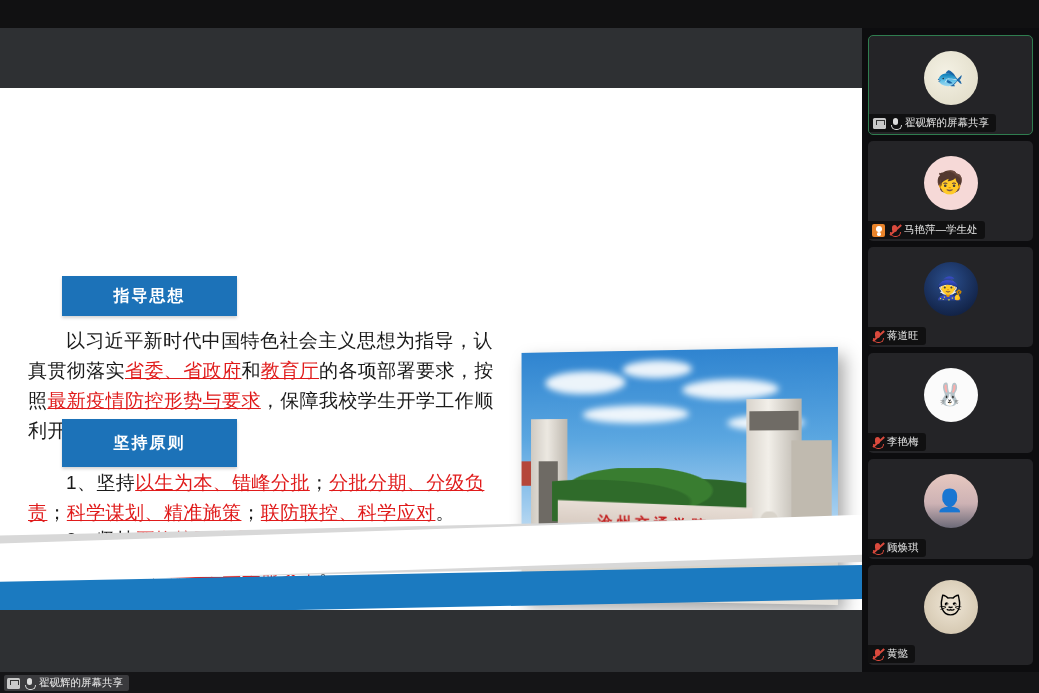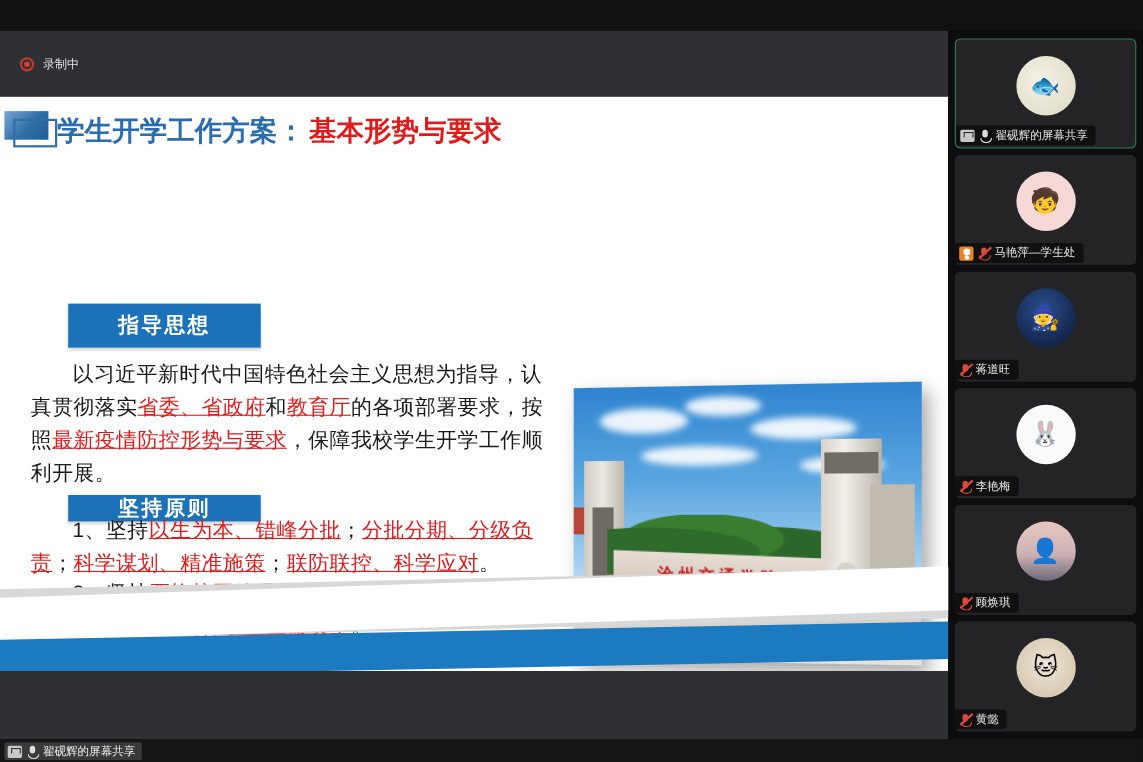--- a/index.html
+++ b/index.html
@@ -57,21 +57,21 @@
   }
   .slide-title { font-size: 25px; font-weight: bold; white-space: nowrap; }
   .slide-title .part-a { color: #2a6cb0; }
   .slide-title .part-b { color: #e01b1b; margin-left: 4px; }
 
   .band {
     position: absolute; background: #1c72b8;
     display: flex; align-items: center; justify-content: center;
     box-shadow: 0 2px 3px rgba(0,0,0,.18);
   }
-  .band-text { color:#ffffff; font-size:19px; font-weight:bold; letter-spacing:2px; }
+  .band-text { color:#ffffff; font-size:16px; font-weight:bold; letter-spacing:2px; }
 
   .para { position: absolute; font-size: 19px; color: #1a1a1a; line-height: 30px; letter-spacing: .4px; }
   .para .em { color: #e01b1b; text-decoration: underline; text-decoration-color:#e01b1b; }
   .indent { display:inline-block; width: 2em; }
 
   
   .photo-wrap {
     position:absolute; left:517px; top:262px; width:318px; height:252px;
     transform: perspective(700px) rotateY(-6deg);
     box-shadow: 6px 8px 16px rgba(0,0,0,.35);
@@ -196,48 +196,33 @@
   .share-chip .name-text { font-size:10.5px; color:#f0f0f0; }
 </style>
 </head>
 <body>
 
 <div id="app">
 
 
   <div class="stage">
 
-    <div class="rec-bar">
-      <div class="rec-wrap">
-        <span class="rec-dot"></span>
-        <span class="rec-label">录制中</span>
-      </div>
-    </div>
 
     <div class="slide">
 
-      <div class="slide-title-row">
-        <span class="title-deco">
-          <span class="r1"></span>
-            <span class="r2"></span>
-        </span>
-        <span class="slide-title">
-          <span class="part-a">学生开学工作方案：</span><span class="part-b">基本形势与要求</span>
-        </span>
-      </div>
 
       <div class="band" style="left:62px; top:188px; width:175px; height:40px;">
         <span class="band-text">指导思想</span>
       </div>
 
       <div class="para" style="left:28px; top:238px; width:482px;">
         <span class="indent"></span><span>以习近平新时代中国特色社会主义思想为指导，认真贯彻落实</span><span class="em">省委、省政府</span><span>和</span><span class="em">教育厅</span><span>的各项部署要求，按照</span><span class="em">最新疫情防控形势与要求</span><span>，保障我校学生开学工作顺利开展。</span>
       </div>
 
-      <div class="band" style="left:62px; top:331px; width:175px; height:24px;margin-top:31px;">
+      <div class="band" style="left:62px; top:331px; width:175px; height:48px;">
         <span class="band-text">坚持原则</span>
       </div>
 
       <div class="para" style="left:28px; top:380px; width:482px;">
         <span class="indent"></span><span>1、</span><span>坚持</span><span class="em">以生为本、错峰分批</span><span>；</span><span class="em">分批分期、分级负责</span><span>；</span><span class="em">科学谋划、精准施策</span><span>；</span><span class="em">联防联控、科学应对</span><span>。</span>
       </div>
 
       <div class="para" style="left:28px; top:437px; width:482px;">
         <span class="indent"></span><span>2、</span><span>坚持</span><span class="em">严格校园管理</span><span>，</span><span class="em">全面</span><span>细致落实最新校园疫情防控各项措施，</span><span class="em">确保学生生命安全</span><span>。</span>
       </div>

